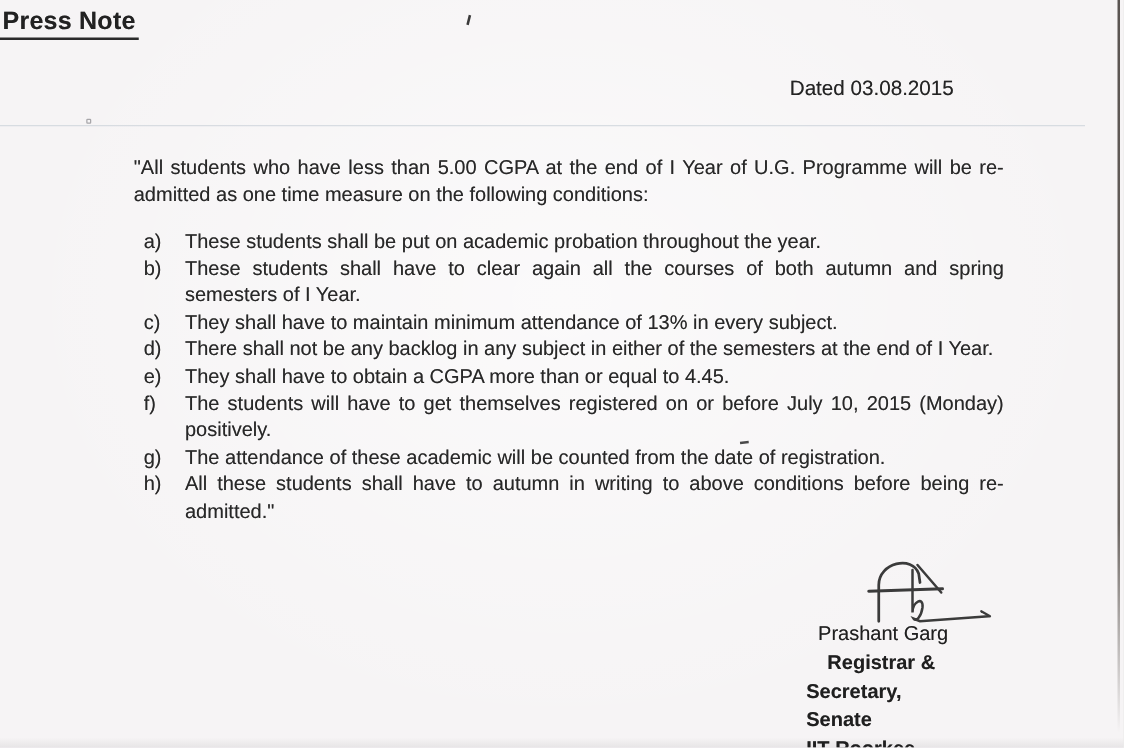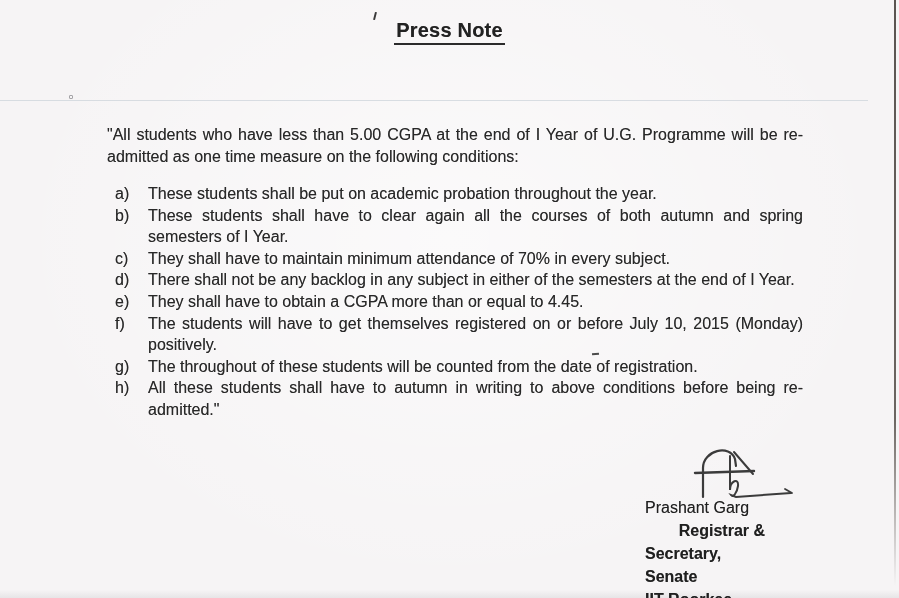--- a/index.html
+++ b/index.html
@@ -30,21 +30,21 @@
   }
   .speck {
     position:absolute; left:69px; top:95px; width:4px; height:4px;
     border:1px solid rgba(90,90,95,.5); border-radius:1px;
   }
   .title-tick {
     position:absolute; left:374px; top:12px; width:2px; height:8px;
     background:#3a3a3a; transform:rotate(14deg);
   }
   
-  .title-row { position:absolute; top:19px; left:0; width:100%; text-align:center; }
+  .title-row { position:absolute; top:6px; left:0; width:100%; text-align:left; }
   .title {
     display:inline-block;
     font-size:20px; font-weight:700; color:#222;
     border-bottom:2px solid #2b2b2b; padding:0 2px 1px 2px;
     letter-spacing:.2px;
   }
   .date-line {
     position:absolute; top:62px; right:136px;
     font-size:16.5px; color:#242424;
   }
@@ -60,72 +60,73 @@
   .stray-dash {
     position:absolute; left:592px; top:353px; width:7px; height:2px;
     background:#4a4a4a; transform:rotate(-6deg);
   }
   
   .signature-svg { position:absolute; left:690px; top:444px; }
   .sig-block {
     position:absolute; left:645px; top:496px; width:125px;
     font-size:16px; line-height:23px; color:#1f1f1f;
   }
-  .sig-name   { text-align:left; font-weight:500; padding-right:2px; }
-  .sig-line-b { text-align:right; font-weight:700; padding-right:5px; }
+  .sig-name   { text-align:center; font-weight:500; padding-right:2px; }
+  .sig-line-b { text-align:center; font-weight:700; padding-right:5px; }
   .sig-line-c { text-align:left; font-weight:700; }
   .sig-line-d { text-align:left;  font-weight:700; }
 </style>
 </head>
 <body>
 
 <div class="page">
 
   <div class="fold-line"></div>
   <div class="edge-shadow"></div>
   <div class="bottom-shade"></div>
   <div class="speck"></div>
   <div class="title-tick"></div>
   <div class="stray-dash"></div>
 
   <div class="title-row">
     <span class="title">Press Note</span>
   </div>
 
+  <div class="date-line">Dated 03.08.2015</div>
 
   <div class="intro">"All students who have less than 5.00 CGPA at the end of I Year of U.G. Programme will be re-admitted as one time measure on the following conditions:</div>
 
   <div class="conditions">
     <div class="cond-item">
       <span class="cond-letter">a)</span>
       <span class="cond-text">These students shall be put on academic probation throughout the year.</span>
     </div>
     <div class="cond-item">
       <span class="cond-letter">b)</span>
       <span class="cond-text">These students shall have to clear again all the courses of both autumn and spring semesters of I Year.</span>
     </div>
     <div class="cond-item">
       <span class="cond-letter">c)</span>
-      <span class="cond-text">They shall have to maintain minimum attendance of 70% in every subject.</span>
+      <span class="cond-text">They shall have to maintain minimum attendance of 13% in every subject.</span>
     </div>
     <div class="cond-item">
       <span class="cond-letter">d)</span>
       <span class="cond-text">There shall not be any backlog in any subject in either of the semesters at the end of I Year.</span>
     </div>
     <div class="cond-item">
       <span class="cond-letter">e)</span>
       <span class="cond-text">They shall have to obtain a CGPA more than or equal to 4.45.</span>
     </div>
     <div class="cond-item">
       <span class="cond-letter">f)</span>
       <span class="cond-text">The students will have to get themselves registered on or before July 10, 2015 (Monday) positively.</span>
     </div>
     <div class="cond-item">
       <span class="cond-letter">g)</span>
-      <span class="cond-text">The throughout of these students will be counted from the date of registration.</span>
+      <span class="cond-text">The attendance of these academic will be counted from the date of registration.</span>
     </div>
     <div class="cond-item">
       <span class="cond-letter">h)</span>
       <span class="cond-text">All these students shall have to autumn in writing to above conditions before being re-admitted."</span>
     </div>
   </div>
 
   <svg class="signature-svg" width="112" height="60" viewBox="0 0 112 60" fill="none" xmlns="http://www.w3.org/2000/svg">
     <path d="M13 53 L13 24 C13 6 40 0 45 15 L46 22" stroke="#3b3b3b" stroke-width="2.2" stroke-linecap="round" fill="none"></path>
     <path d="M44 8 L63 30" stroke="#3b3b3b" stroke-width="2" stroke-linecap="round" fill="none"></path>

